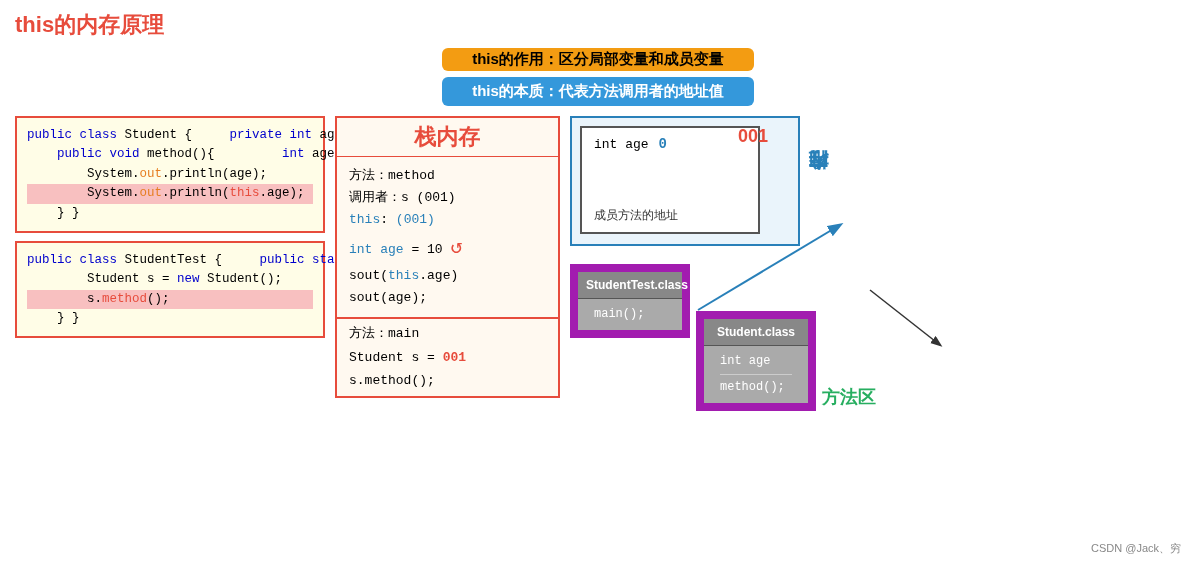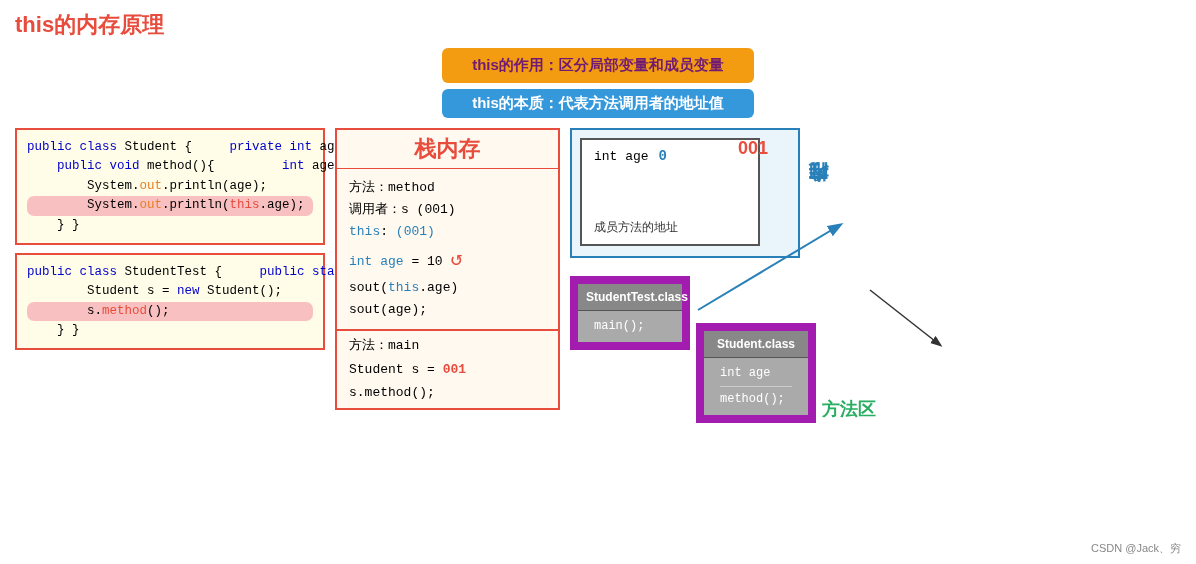--- a/index.html
+++ b/index.html
@@ -33,22 +33,22 @@
 
     .banners {
       display: flex;
       flex-direction: column;
       align-items: center;
       margin-bottom: 10px;
       gap: 6px;
     }
     .banner-orange {
       background: #f39c12;
-      color: #701a75;
-      padding: 8px 30px;
+      color: #000000;
+      padding: 2px 30px;
       border-radius: 6px;
       font-size: 15px;
       font-family: Arial, sans-serif;
       font-weight: bold;
     }
     .banner-blue {
       background: #3498db;
       color: #fff;
       padding: 5px 30px;
       border-radius: 6px;
@@ -78,21 +78,20 @@
       padding: 8px 10px;
       font-size: 12.5px;
       font-family: 'Courier New', monospace;
       line-height: 1.55;
     }
 
     .code-line { white-space: pre; }
     .highlight-red {
       background: #f8c0c0;
       display: block;
-      border-radius: 7px;
     }
 
     
     .stack-box {
       border: 2px solid #e74c3c;
       background: #fff9f0;
       width: 225px;
       flex-shrink: 0;
     }
     .stack-title {

